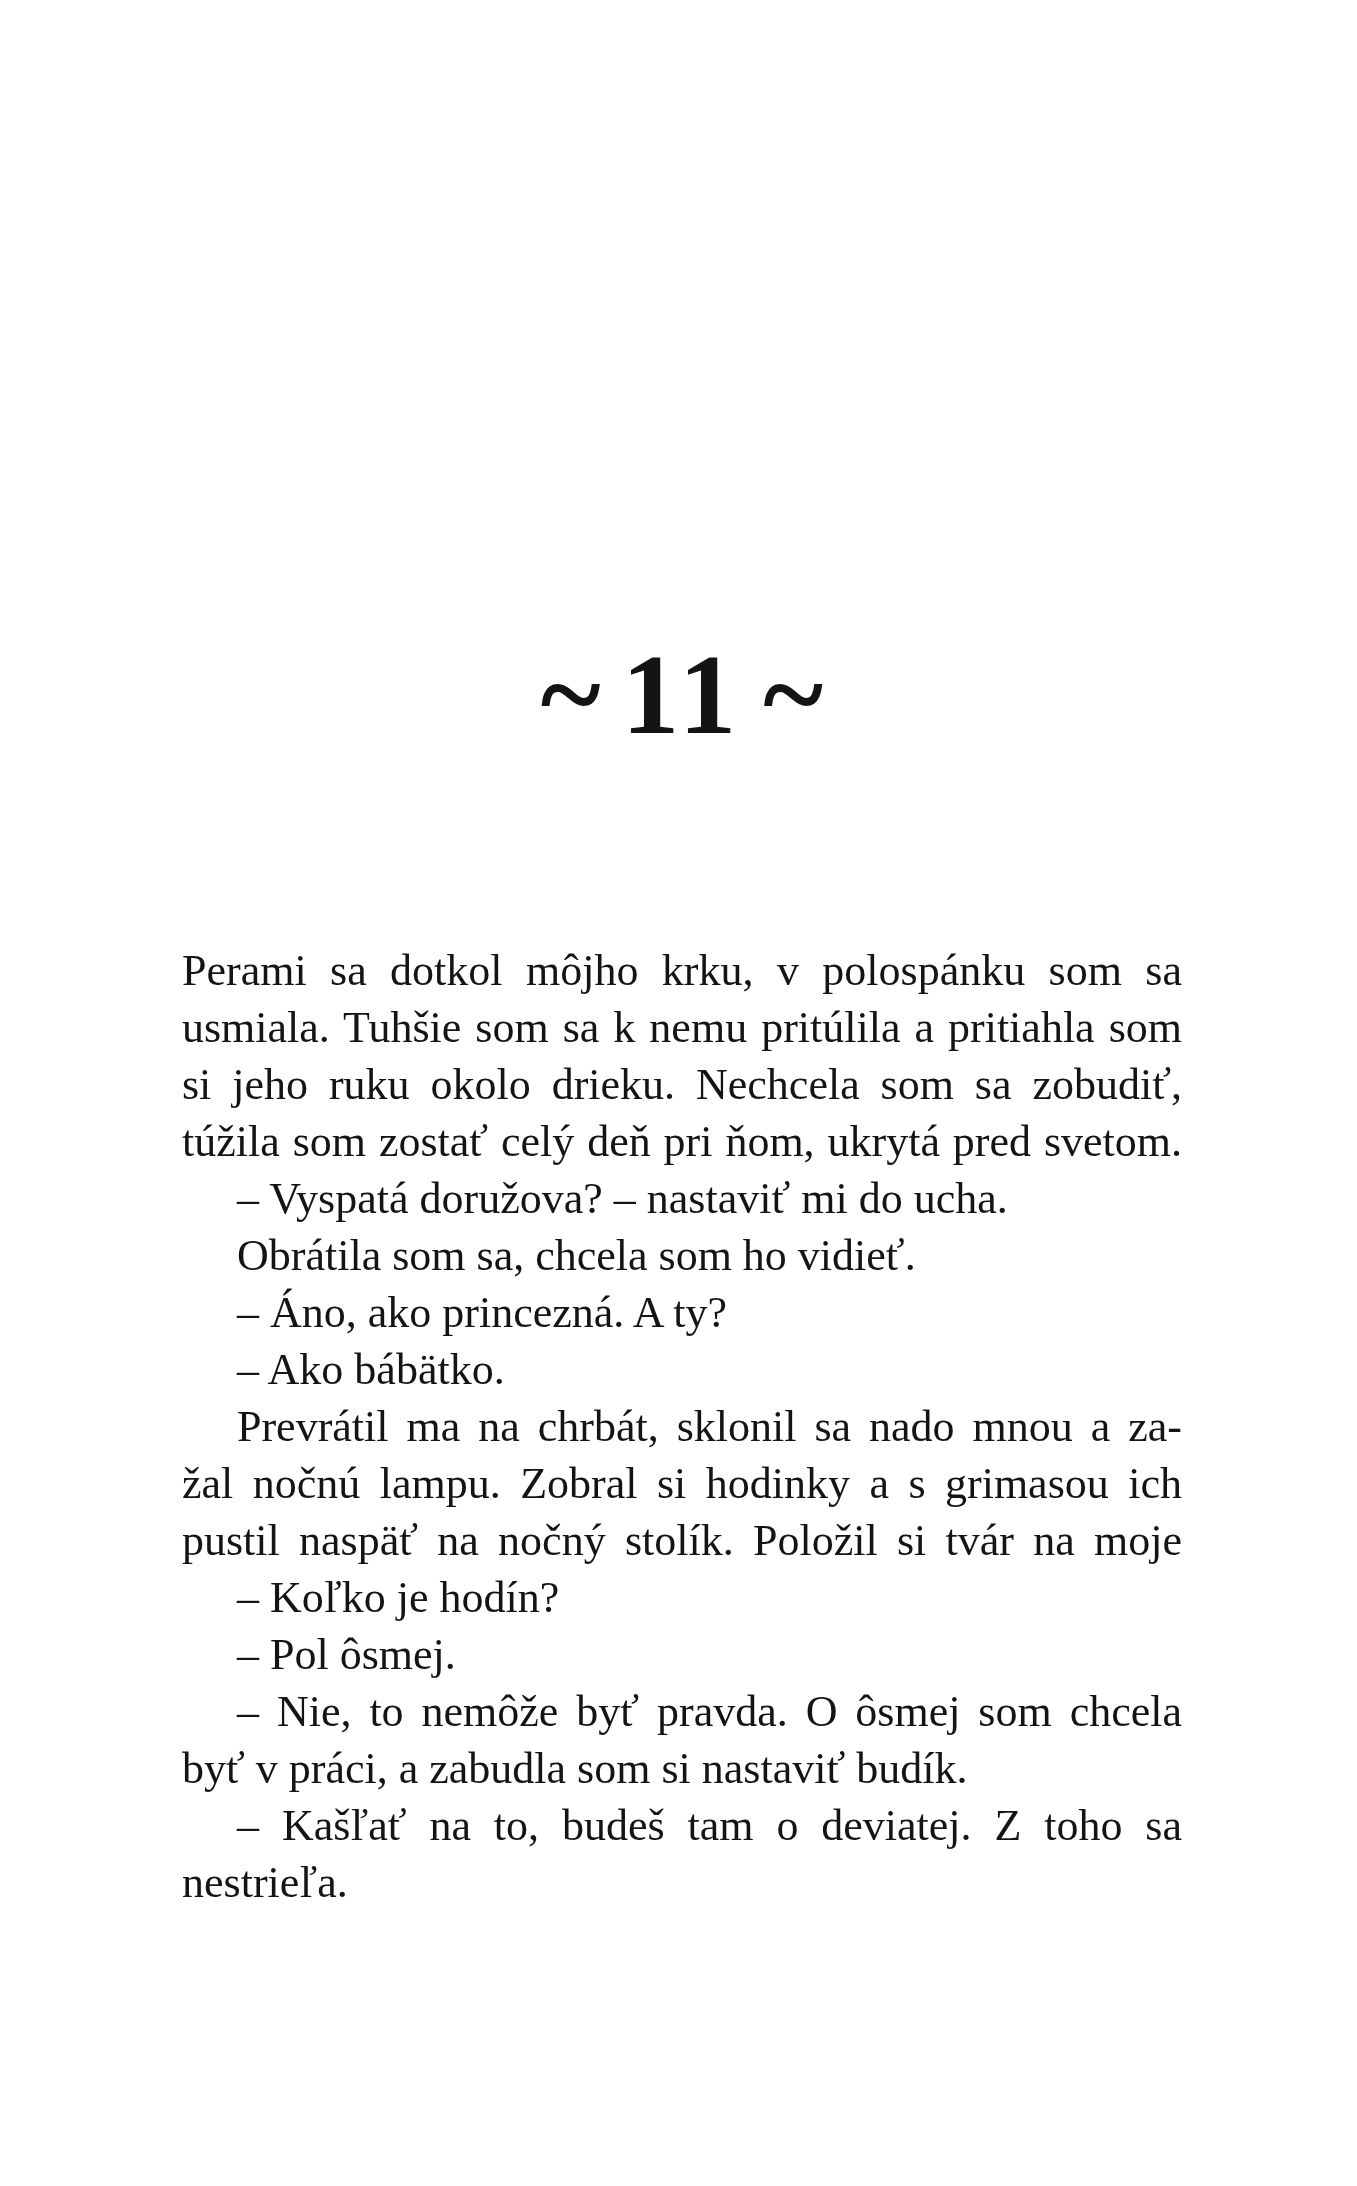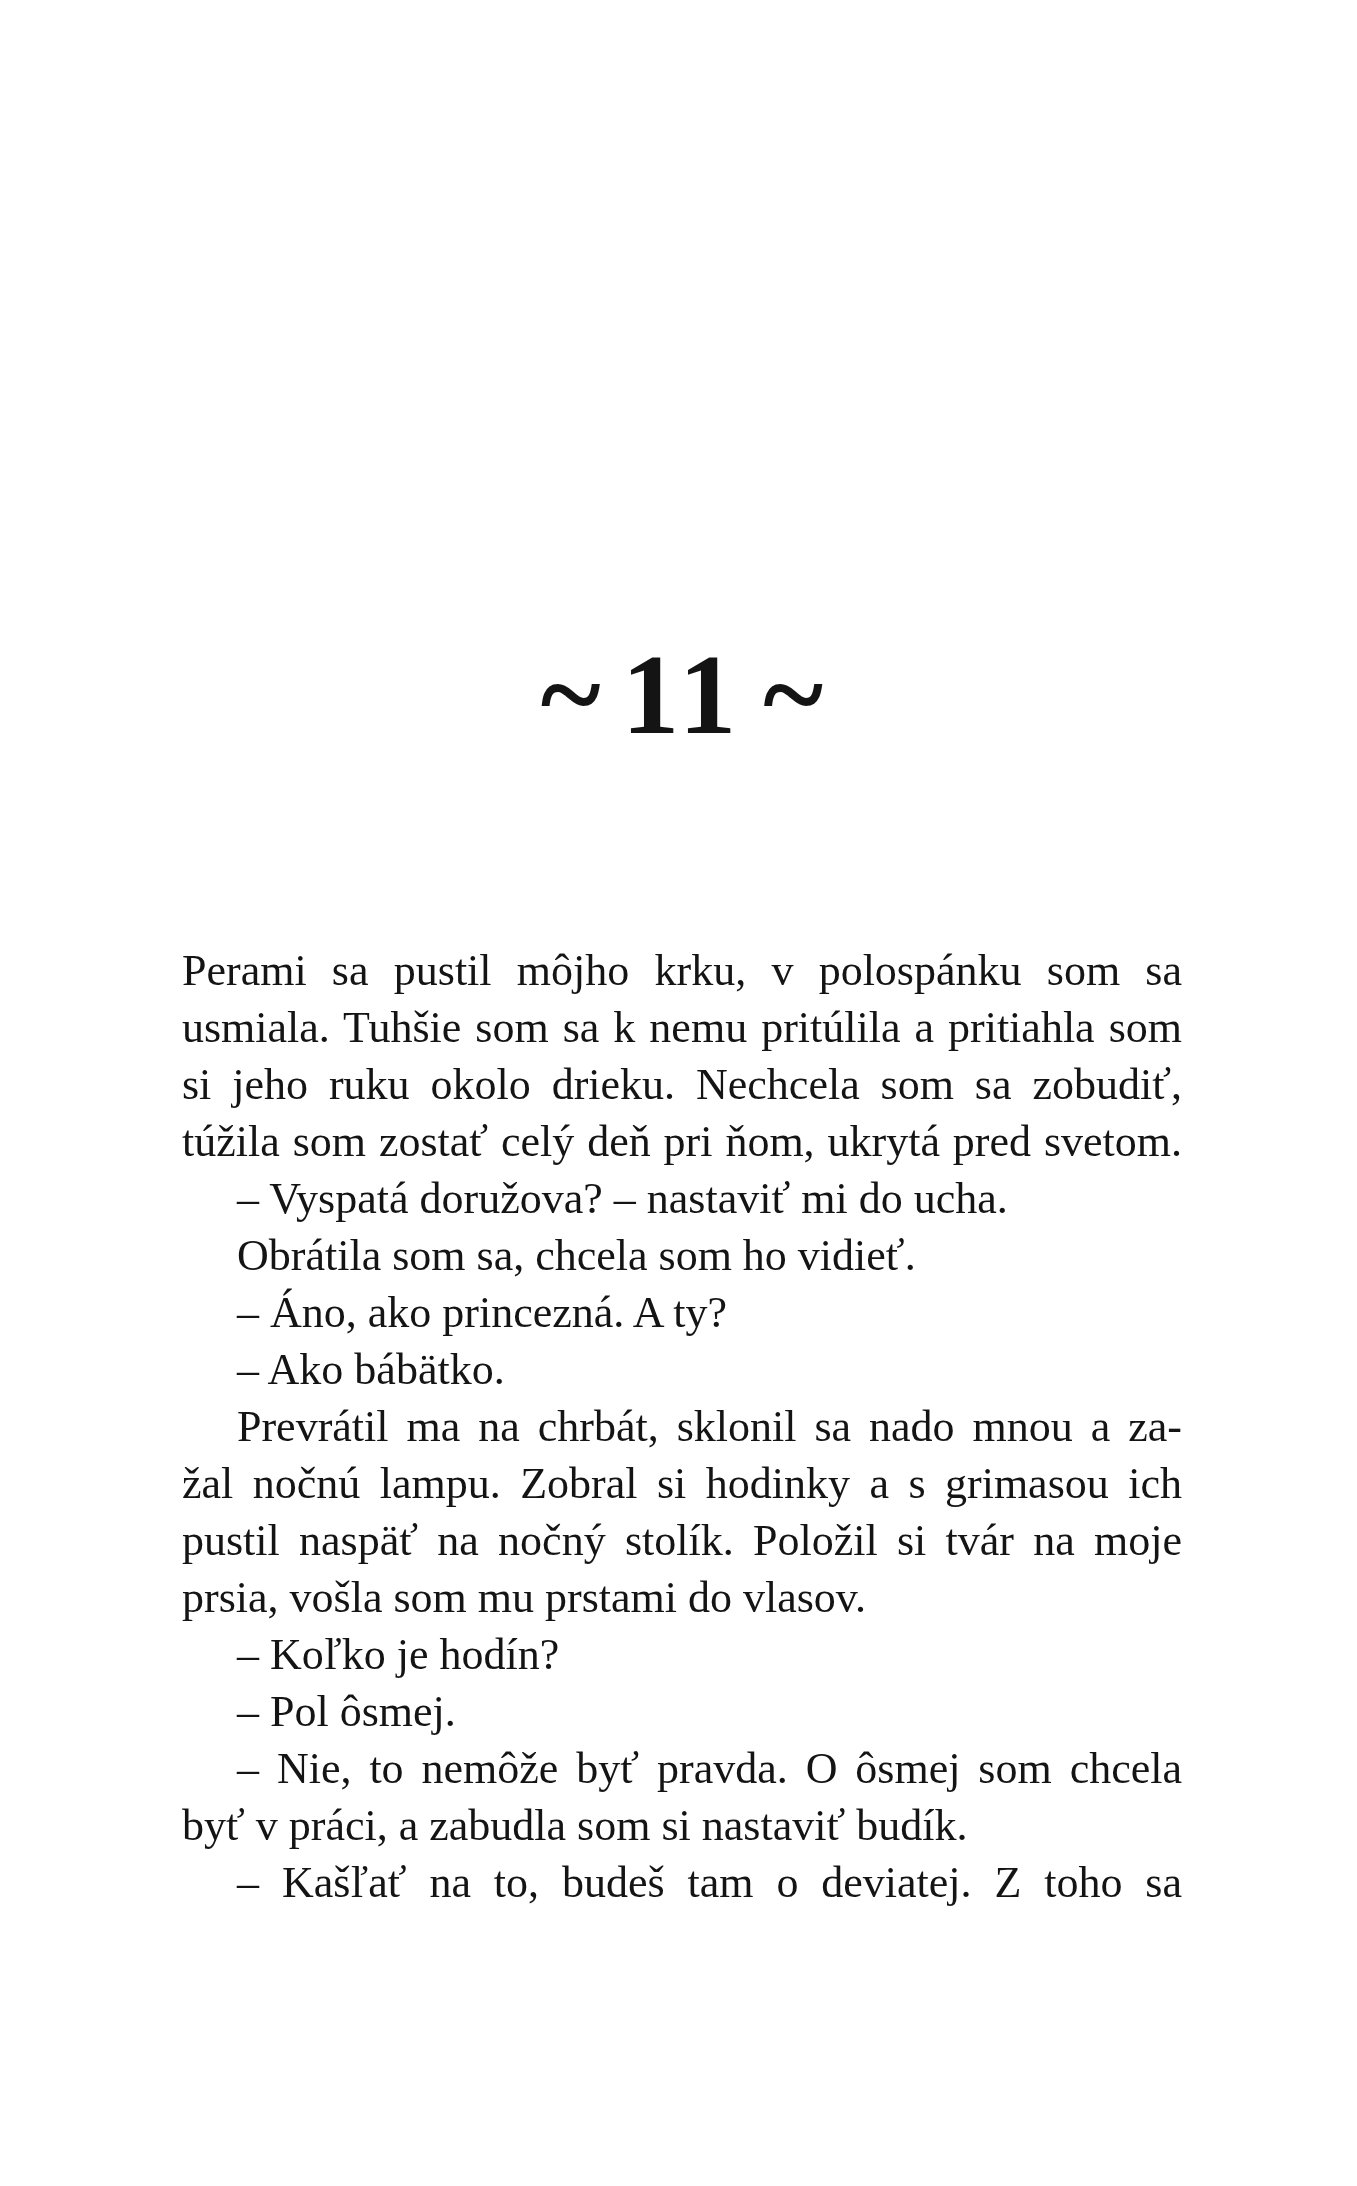--- a/index.html
+++ b/index.html
@@ -71,32 +71,31 @@
 </head>
 <body>
 
 <div id="book-page">
 
   <div id="chapter-heading">
     <span class="ornament">~</span><span class="chapter-number">11</span><span class="ornament">~</span>
   </div>
 
   <div id="body-text">
-    <div class="line j">Perami sa pustil môjho krku, v polospánku som sa</div>
+    <div class="line j">Perami sa dotkol môjho krku, v polospánku som sa</div>
     <div class="line j">usmiala. Tuhšie som sa k nemu pritúlila a pritiahla som</div>
     <div class="line j">si jeho ruku okolo drieku. Nechcela som sa zobudiť,</div>
     <div class="line j">túžila som zostať celý deň pri ňom, ukrytá pred svetom.</div>
     <div class="line ind">– Vyspatá doružova? – nastaviť mi do ucha.</div>
     <div class="line ind">Obrátila som sa, chcela som ho vidieť.</div>
     <div class="line ind">– Áno, ako princezná. A ty?</div>
     <div class="line ind">– Ako bábätko.</div>
     <div class="line ind j">Prevrátil ma na chrbát, sklonil sa nado mnou a za-</div>
     <div class="line j">žal nočnú lampu. Zobral si hodinky a s grimasou ich</div>
     <div class="line j">pustil naspäť na nočný stolík. Položil si tvár na moje</div>
-    <div class="line">prsia, vošla som mu prstami do vlasov.</div>
     <div class="line ind">– Koľko je hodín?</div>
     <div class="line ind">– Pol ôsmej.</div>
     <div class="line ind j">– Nie, to nemôže byť pravda. O ôsmej som chcela</div>
     <div class="line">byť v práci, a zabudla som si nastaviť budík.</div>
     <div class="line ind j">– Kašľať na to, budeš tam o deviatej. Z toho sa</div>
     <div class="line">nestrieľa.</div>
   </div>
 
   <div id="page-number">344</div>
 

